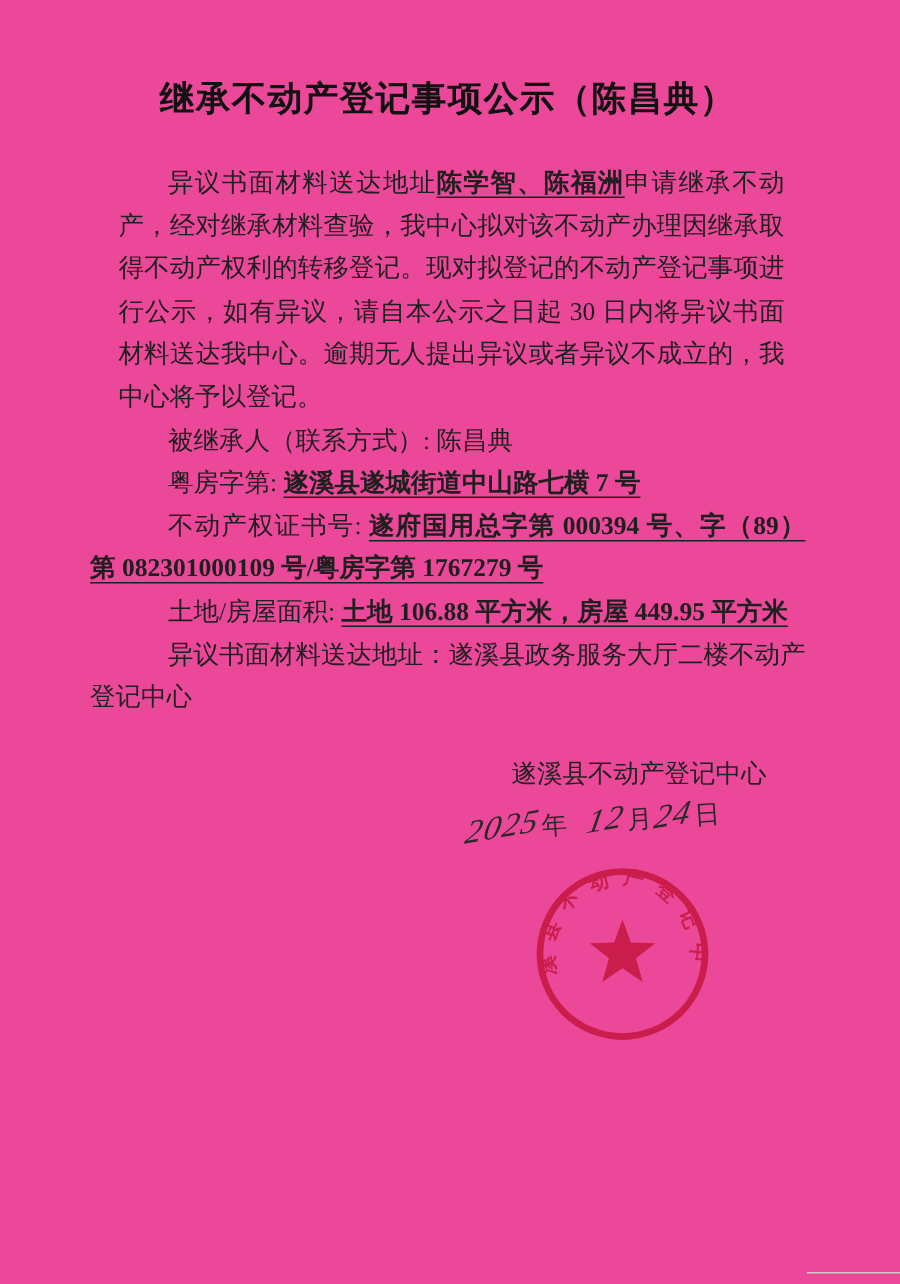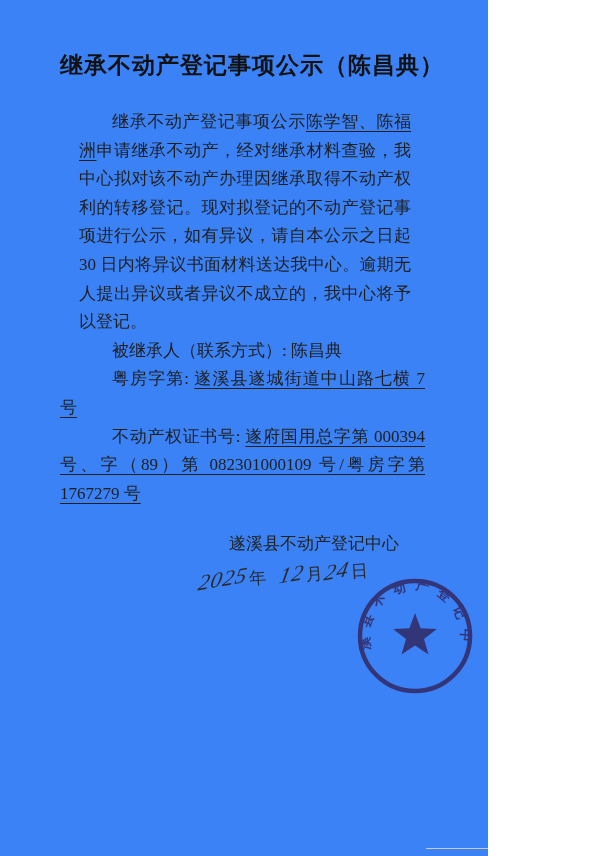--- a/index.html
+++ b/index.html
@@ -1,21 +1,21 @@
 <!DOCTYPE html>
 <html><head>
 <meta charset="utf-8">
 <style>
   * { box-sizing: border-box; }
   html, body { margin: 0; padding: 0; background: #ffffff; }
   .page {
     position: relative;
-    width: 488px;
+    width: 600px;
     height: 856px;
-    background: #3b82f6;
+    background: #ec4899;
     font-family: "Liberation Serif", "DejaVu Serif", serif;
     color: #1f1f1f;
     overflow: hidden;
   }
   .content { padding: 50px 63px 0 60px; }
   .doc-title {
     font-family: "Liberation Sans", "DejaVu Sans", sans-serif;
     font-weight: 700;
     font-size: 23px;
     letter-spacing: 1px;
@@ -35,20 +35,21 @@
     font-size: 17px;
     line-height: 28.6px;
     text-align: justify;
     text-indent: 52px;
     margin: 0;
   }
   .u {
     text-decoration: underline;
     text-underline-offset: 4px;
     text-decoration-thickness: 1px;
+    font-weight: bold;
   }
   .sig {
     margin-top: 21px;
     text-align: right;
     font-size: 17px;
     position: relative;
     z-index: 1;
   }
   .sig-org { line-height: 30px; padding-right: 26px; color: #222; }
   .sig-date {
@@ -88,30 +89,32 @@
   }
 </style>
 </head>
 <body>
 
 <div class="page">
   <div class="content">
 
     <h1 class="doc-title">继承不动产登记事项公示（陈昌典）</h1>
 
-    <p class="para"><span>继承不动产登记事项公示</span><span class="u">陈学智、陈福洲</span><span>申请继承不动产，经对继承材料查验，我中心拟对该不动产办理因继承取得不动产权利的转移登记。现对拟登记的不动产登记事项进行公示，如有异议，请自本公示之日起 30 日内将异议书面材料送达我中心。逾期无人提出异议或者异议不成立的，我中心将予以登记。</span></p>
+    <p class="para"><span>异议书面材料送达地址</span><span class="u">陈学智、陈福洲</span><span>申请继承不动产，经对继承材料查验，我中心拟对该不动产办理因继承取得不动产权利的转移登记。现对拟登记的不动产登记事项进行公示，如有异议，请自本公示之日起 30 日内将异议书面材料送达我中心。逾期无人提出异议或者异议不成立的，我中心将予以登记。</span></p>
 
     <p class="field"><span>被继承人（联系方式）: </span><span>陈昌典</span></p>
 
     <p class="field"><span>粤房字第: </span><span class="u">遂溪县遂城街道中山路七横 7 号</span></p>
 
     <p class="field"><span>不动产权证书号: </span><span class="u">遂府国用总字第 000394 号、字（89）第 082301000109 号/粤房字第 1767279 号</span></p>
 
 
+    <p class="field"><span>土地/房屋面积: </span><span class="u">土地 106.88 平方米，房屋 449.95 平方米</span></p>
 
+    <p class="field"><span>异议书面材料送达地址：</span><span>遂溪县政务服务大厅二楼不动产登记中心</span></p>
 
 
     <div class="sig">
       <div class="sig-org">遂溪县不动产登记中心</div>
       <div class="sig-date"><span class="tilt"><span class="hand">2025</span><span class="unit">年</span><span class="gap"></span><span class="hand">12</span><span class="unit">月</span><span class="hand">24</span><span class="unit">日</span></span></div>
     </div>
 
   </div>
 
   <svg class="stamp" viewBox="0 0 120 120" aria-hidden="true">

